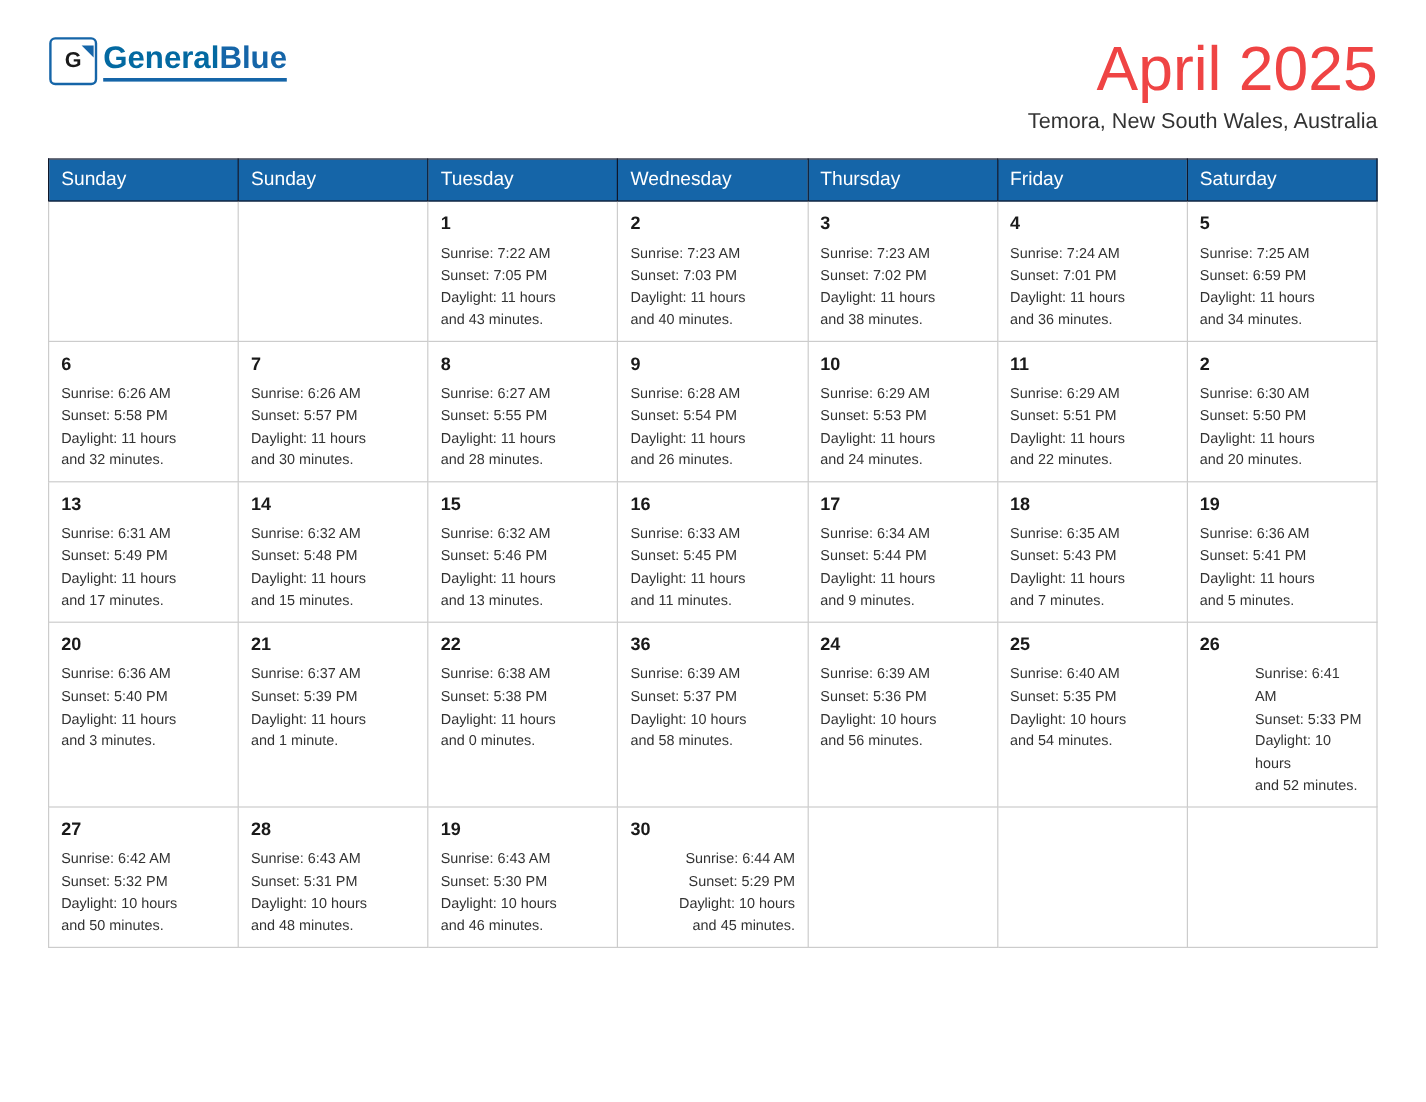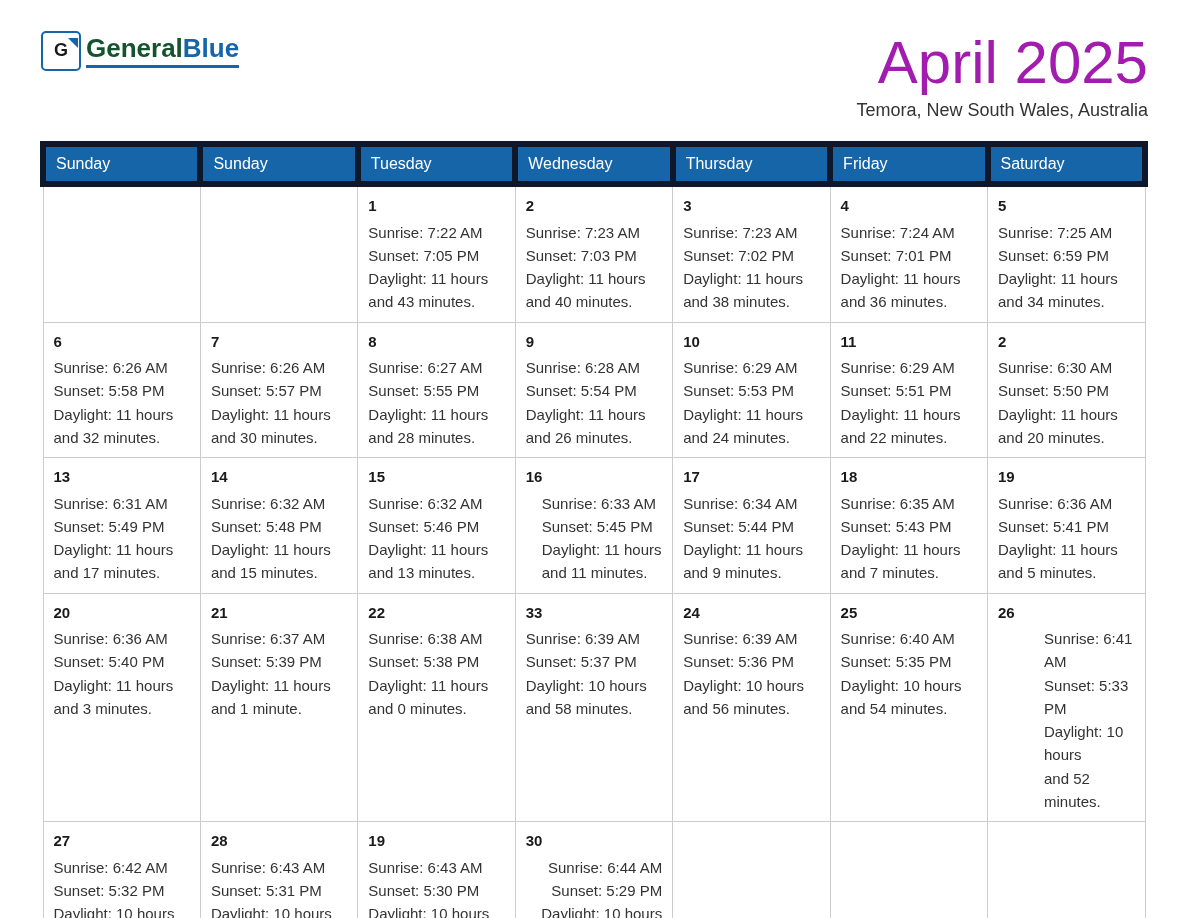--- a/index.html
+++ b/index.html
@@ -19,63 +19,63 @@
     }
     .logo {
       display: flex;
       flex-direction: column;
       align-items: flex-start;
     }
     .title-section {
       text-align: right;
     }
     .month-title {
-      font-size: 60px;
+      font-size: 52px;
       font-weight: normal;
-      color: #a21caf;
+      color: #ef4444;
       line-height: 1.1;
     }
     .location-title {
       font-size: 18px;
       color: #333;
       margin-top: 4px;
     }
     .calendar {
       width: 100%;
       border-collapse: collapse;
       border: 1px solid #aaa;
     }
     .calendar th {
       background: #1565a8;
       color: #fff;
       padding: 8px 10px;
       font-size: 16px;
       font-weight: normal;
       text-align: left;
-      border: 6px solid #0f172a;
+      border: 1px solid #0f172a;
     }
     .calendar td {
       vertical-align: top;
       padding: 8px 10px;
       border: 1px solid #ccc;
       width: 14.28%;
       min-height: 110px;
       font-size: 13px;
       line-height: 1.5;
     }
     .calendar td .day-number {
       font-size: 15px;
       font-weight: bold;
       color: #1a1a1a;
       display: block;
       margin-bottom: 3px;
     }
     .calendar td .day-info {
       color: #333;
-      font-size: 15px;
+      font-size: 12px;
       line-height: 1.55;
     }
     .calendar tr td {
       background: #fff;
     }
     .logo-wrapper {
       display: flex;
       align-items: center;
       gap: 4px;
     }
@@ -86,21 +86,21 @@
 <div class="header">
   <div class="logo">
     <div class="logo-wrapper">
       <svg width="42" height="42" viewBox="0 0 42 42">
         <rect x="2" y="2" width="38" height="38" rx="4" fill="none" stroke="#1565a8" stroke-width="2"></rect>
         <text x="21" y="26" text-anchor="middle" font-size="18" font-weight="bold" fill="#1a1a1a" font-family="Arial">G</text>
         <polygon points="28,8 38,8 38,18" fill="#1565a8"></polygon>
       </svg>
       <div>
         <div style="font-size:26px; font-weight:bold; line-height:1.1;">
-          <span style="color:#14532d;">General</span><span style="color:#1565a8;">Blue</span>
+          <span style="color:#0369a1;">General</span><span style="color:#1565a8;">Blue</span>
         </div>
         <div style="height:3px; background:#1565a8; margin-top:2px;"></div>
       </div>
     </div>
   </div>
   <div class="title-section">
     <div class="month-title">April 2025</div>
     <div class="location-title">Temora, New South Wales, Australia</div>
   </div>
 </div>
@@ -225,21 +225,21 @@
         </td>
         <td>
           <span class="day-number">15</span>
           <div class="day-info" style="white-space: pre-line;">Sunrise: 6:32 AM
 Sunset: 5:46 PM
 Daylight: 11 hours
 and 13 minutes.</div>
         </td>
         <td>
           <span class="day-number">16</span>
-          <div class="day-info" style="white-space: pre-line; margin-left: 16px;">Sunrise: 6:33 AM
+          <div class="day-info" style="white-space: pre-line;">Sunrise: 6:33 AM
 Sunset: 5:45 PM
 Daylight: 11 hours
 and 11 minutes.</div>
         </td>
         <td>
           <span class="day-number">17</span>
           <div class="day-info" style="white-space: pre-line;">Sunrise: 6:34 AM
 Sunset: 5:44 PM
 Daylight: 11 hours
 and 9 minutes.</div>
@@ -275,21 +275,21 @@
 and 1 minute.</div>
         </td>
         <td>
           <span class="day-number">22</span>
           <div class="day-info" style="white-space: pre-line;">Sunrise: 6:38 AM
 Sunset: 5:38 PM
 Daylight: 11 hours
 and 0 minutes.</div>
         </td>
         <td>
-          <span class="day-number">33</span>
+          <span class="day-number">36</span>
           <div class="day-info" style="white-space: pre-line;">Sunrise: 6:39 AM
 Sunset: 5:37 PM
 Daylight: 10 hours
 and 58 minutes.</div>
         </td>
         <td>
           <span class="day-number">24</span>
           <div class="day-info" style="white-space: pre-line;">Sunrise: 6:39 AM
 Sunset: 5:36 PM
 Daylight: 10 hours

